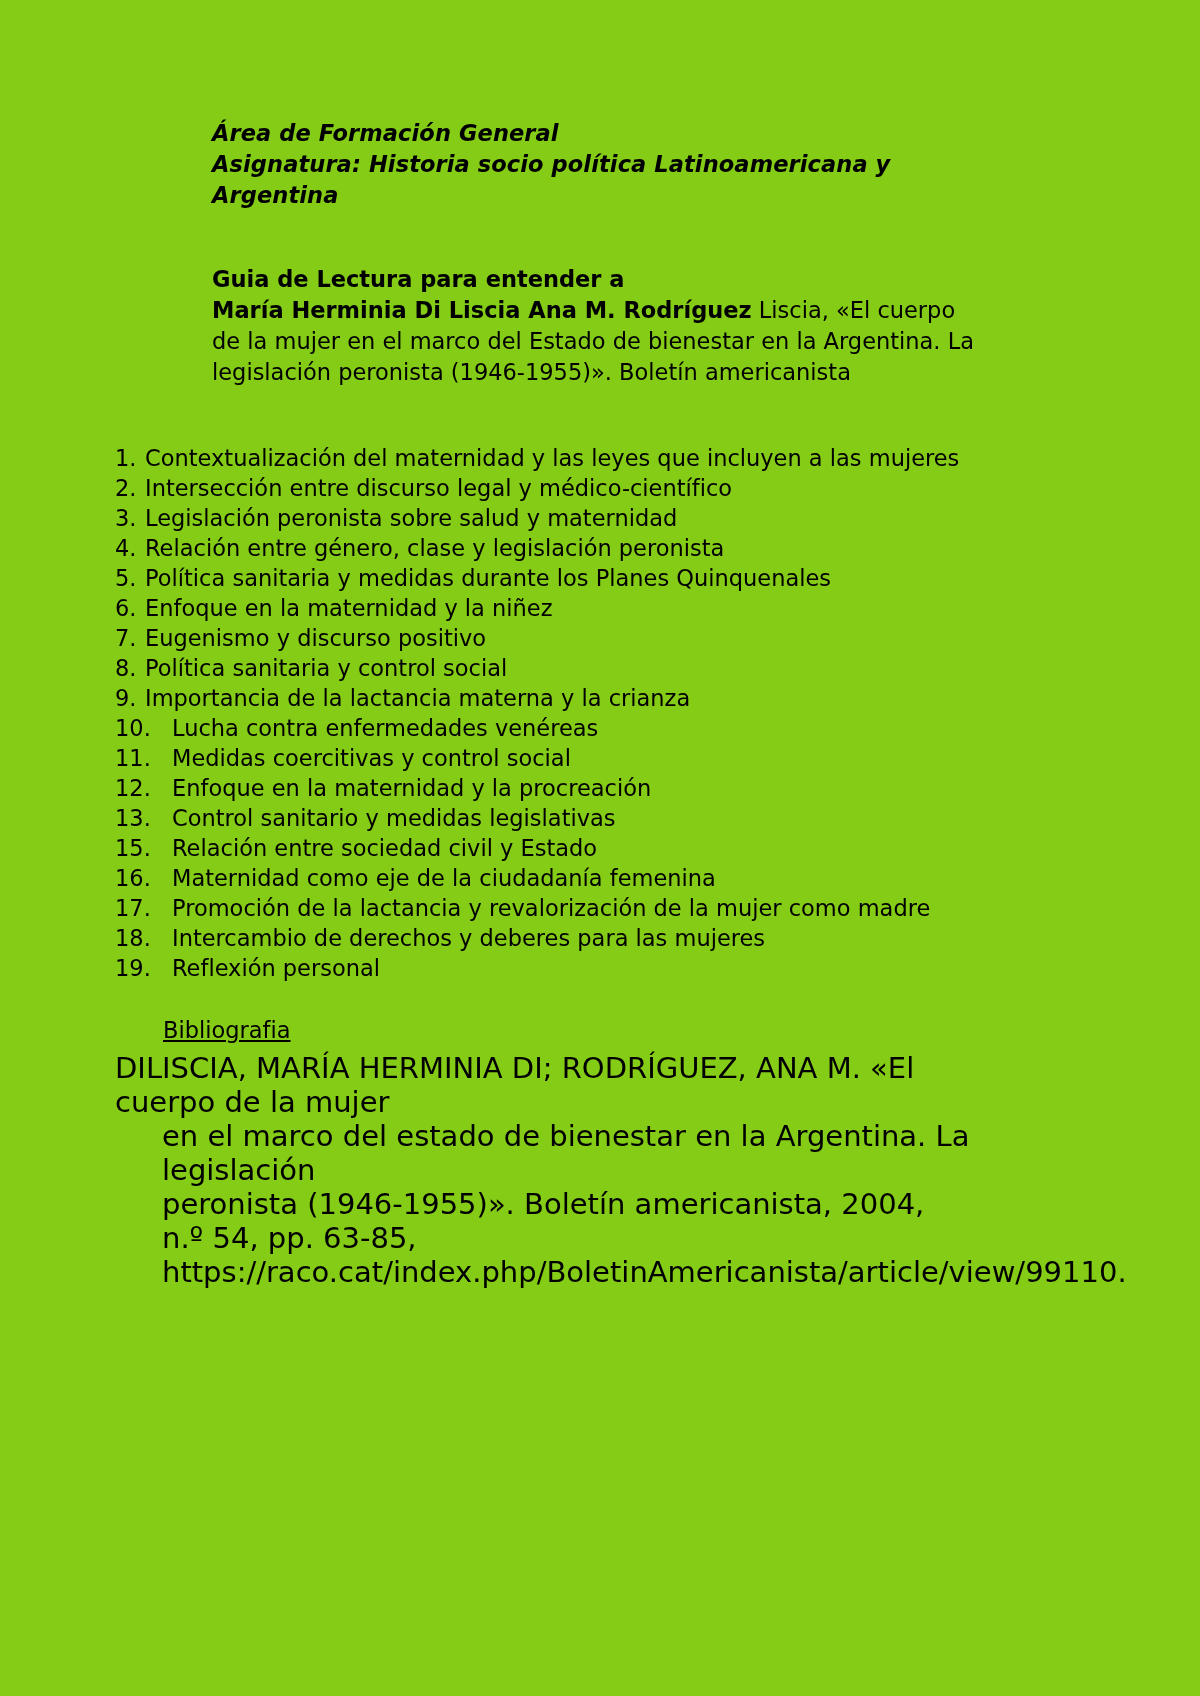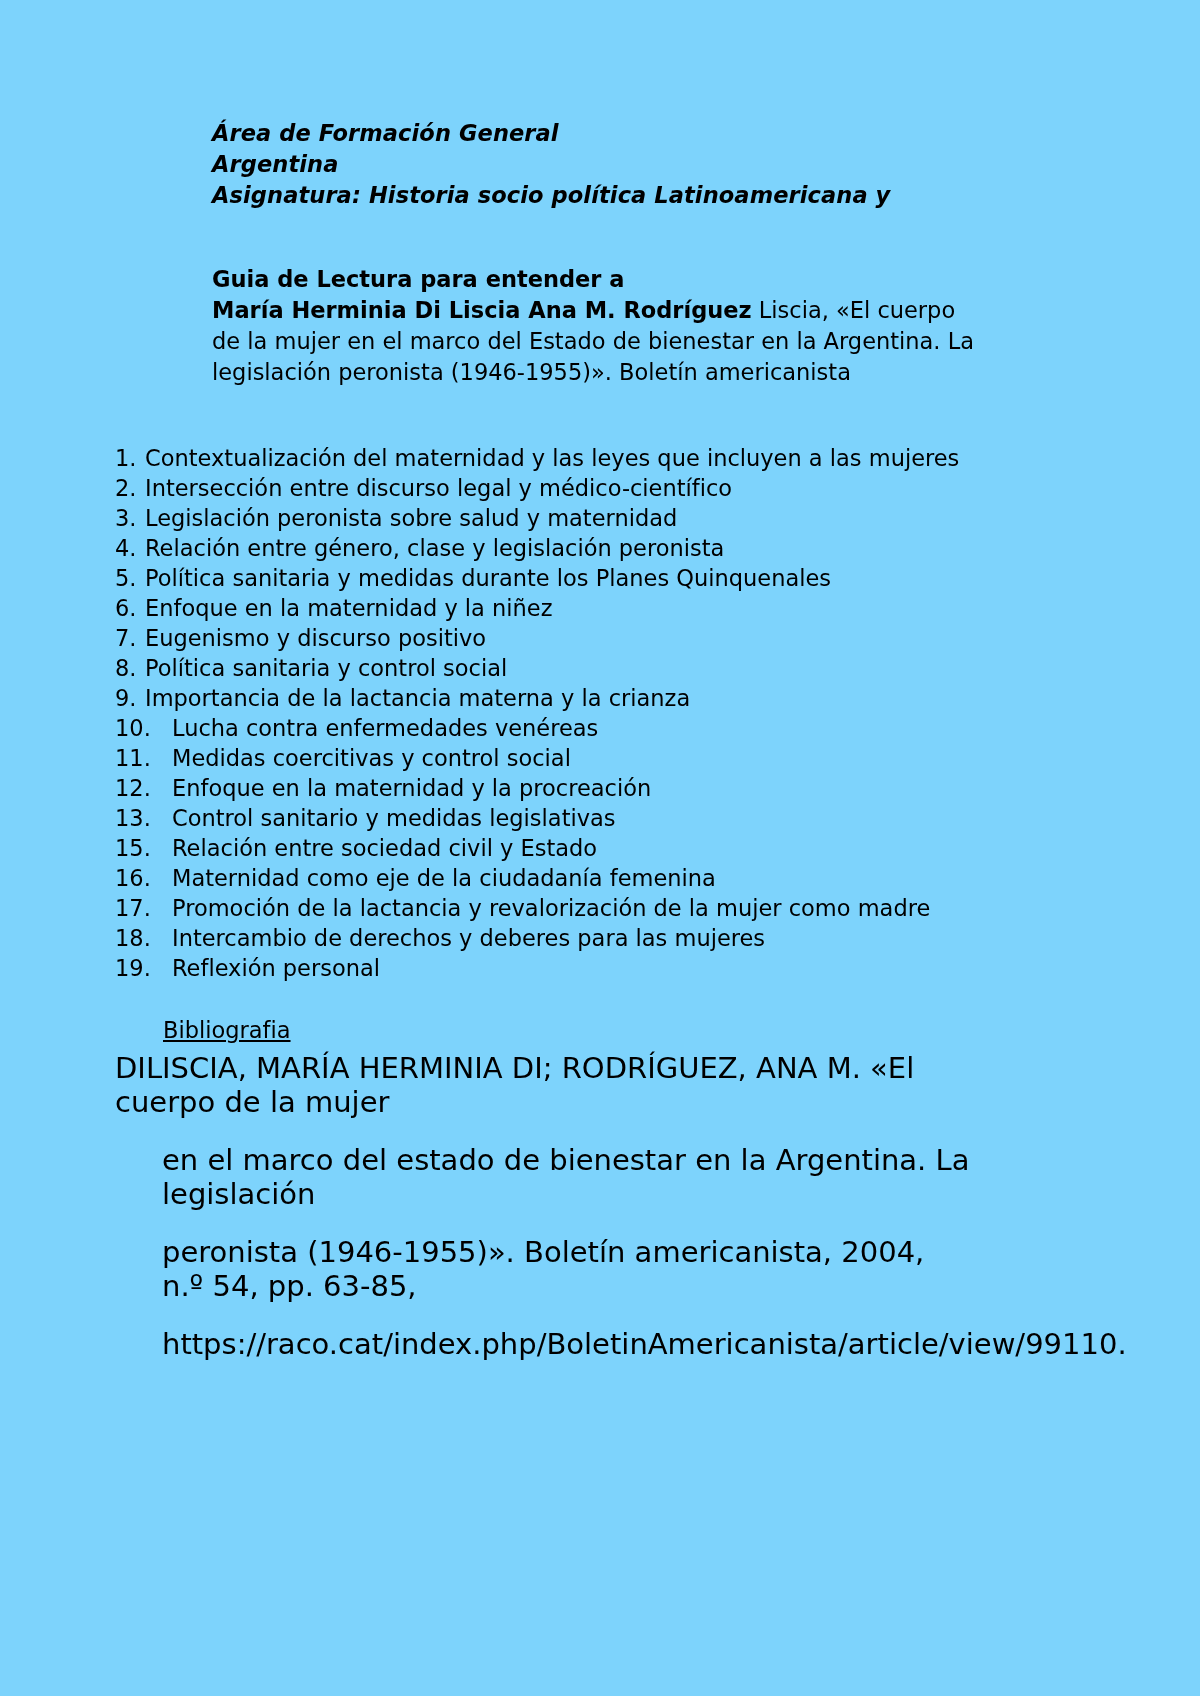--- a/index.html
+++ b/index.html
@@ -12,21 +12,21 @@
     height: 1696px;
     font-family: "DejaVu Sans", sans-serif;
     color: #000000;
     position: relative;
     overflow: hidden;
   }
   .page {
     position: relative;
     width: 1200px;
     height: 1696px;
-    background: #7dd3fc;
+    background: #84cc16;
     box-sizing: border-box;
     padding: 118px 115px 0 115px;
   }
 
   
   .header-block {
     margin-left: 97px;
     font-weight: bold;
     font-style: italic;
     font-size: 22.5px;
@@ -97,32 +97,31 @@
     margin-top: 6px;
     font-size: 29px;
     line-height: 34px;
     width: 855px;
   }
   .biblio-body .b-line {
     white-space: pre-wrap;
   }
   .b-indent {
     padding-left: 47px;
-    margin-top: 24px;
   }
 </style>
 </head>
 <body>
 
 <div class="page">
 
   <div class="header-block">
     <div>Área de Formación General</div>
+    <div>Asignatura: Historia socio política Latinoamericana y</div>
     <div>Argentina</div>
-    <div>Asignatura: Historia socio política Latinoamericana y</div>
   </div>
 
   <div class="title-block">
     <div class="title-line1">Guia de Lectura para entender a</div>
     <div class="title-line2"><span class="title-strong"> María Herminia Di Liscia Ana M. Rodríguez</span><span> Liscia, «El cuerpo</span></div>
     <div>de la mujer en el marco del Estado de bienestar en la Argentina. La</div>
     <div><span>legislación peronista (1946-1955)».</span><span class="title-italic"> Boletín americanista</span></div>
   </div>
 
   <div class="list-block">

